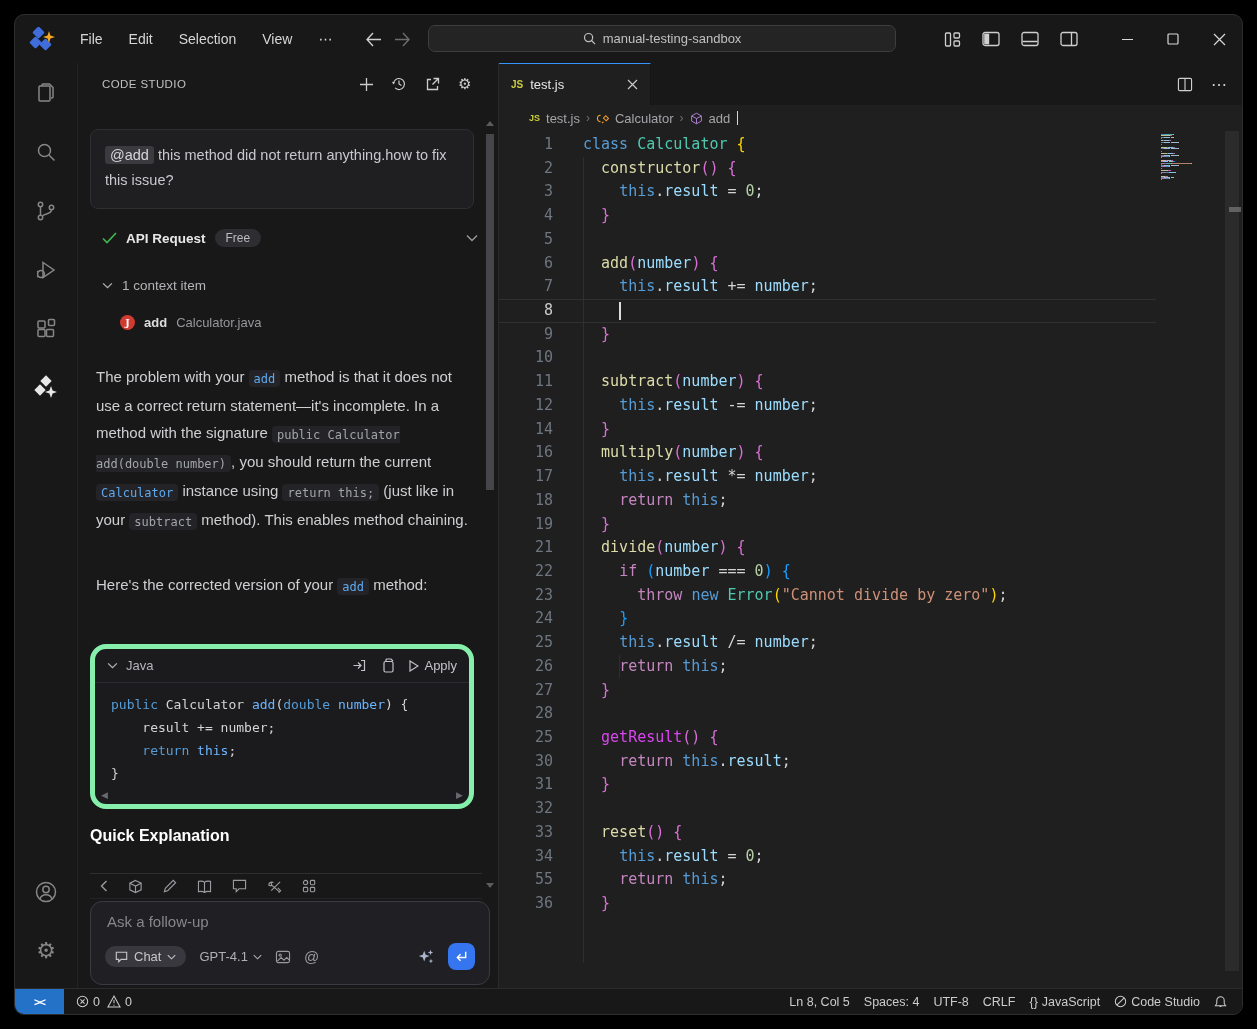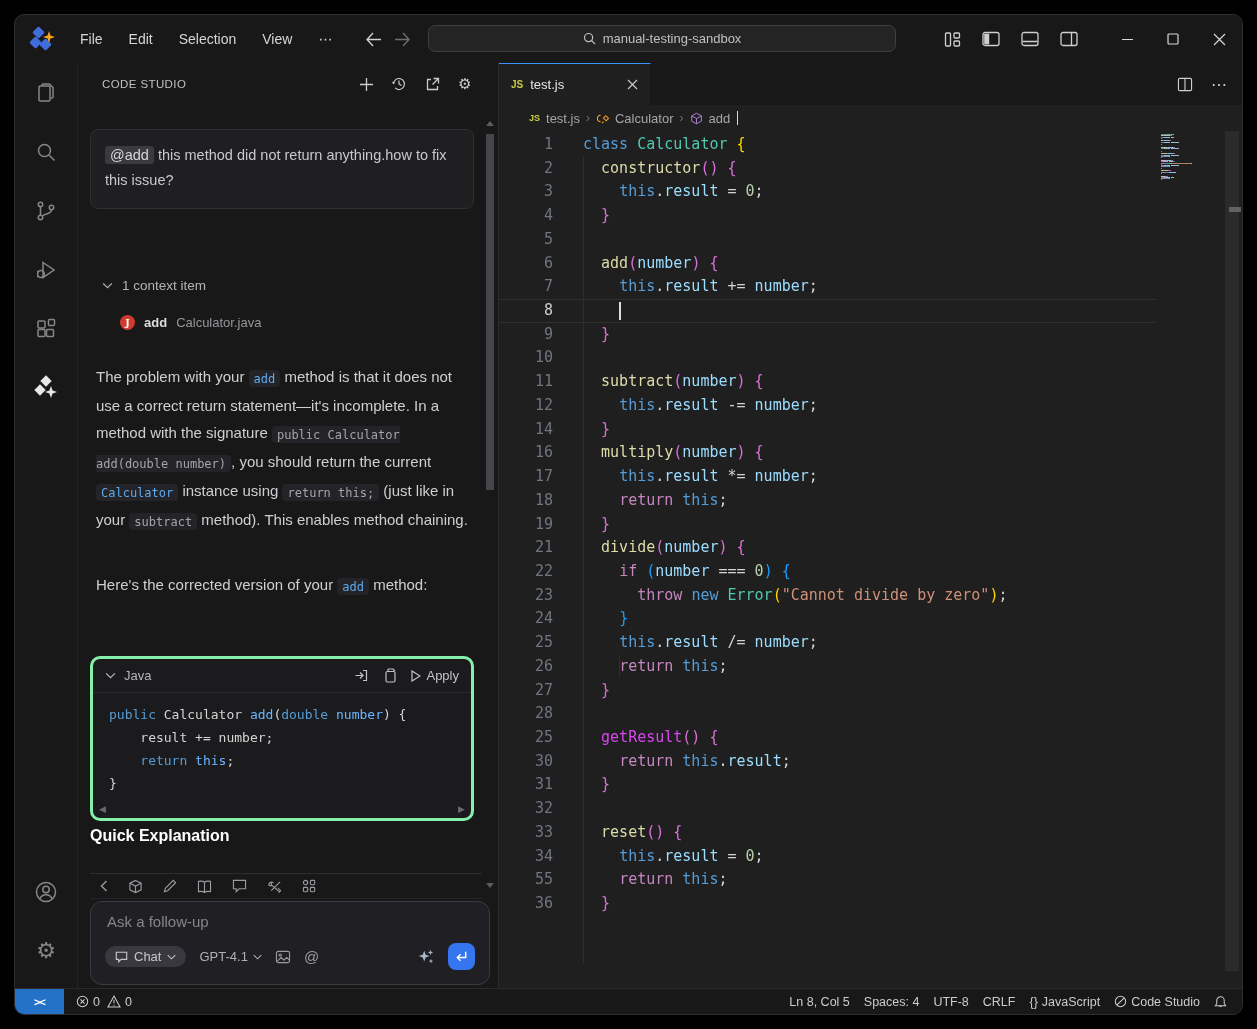--- a/index.html
+++ b/index.html
@@ -60,21 +60,21 @@
   .ctxitem .sym{color:#dddddd;font-weight:bold;}
   .ctxitem .file{color:#97979b;}
 
   .para{position:absolute;left:18px;width:372px;font-size:15px;line-height:27px;color:#cfcfd3;}
   .p1{top:300px;} .p2{top:508px;}
   .chip-b,.chip-m{font-family:"DejaVu Sans Mono",monospace;font-size:12px;background:#242428;border-radius:4px;padding:1.5px 5px;}
   .chip-b{color:#5eaaf0;}
   .chip-m{color:#a2a5aa;}
 
   .snippet{position:absolute;left:12px;top:581px;width:384px;height:165px;box-sizing:border-box;background:#1b1b1e;
-           border:3px solid #86efac;border-radius:10px;overflow:hidden;margin-top:12px;}
+           border:5px solid #86efac;border-radius:16px;overflow:hidden;}
   .sn-head{height:33px;display:flex;align-items:center;padding:0 12px;gap:8px;color:#b5b5b9;border-bottom:1px solid #2c2c30;font-size:13px;}
   .sn-tools{margin-left:auto;display:flex;align-items:center;gap:14px;color:#c3c3c7;}
   .sn-apply{display:flex;align-items:center;gap:5px;font-size:13px;}
   .sn-code{padding:10px 16px;font-family:"DejaVu Sans Mono",monospace;font-size:13px;line-height:23px;white-space:pre;}
   .sn-hscroll{position:absolute;bottom:4px;left:6px;right:6px;height:10px;color:#6a6a6e;font-size:9px;display:flex;justify-content:space-between;align-items:center;}
 
   .quickhead{position:absolute;left:12px;top:764px;font-size:16px;font-weight:bold;color:#fefefe;}
 
   .stripbar{position:absolute;left:12px;top:810px;width:392px;height:26px;border-top:1px solid #2e2e32;border-bottom:1px solid #232327;
             display:flex;align-items:center;gap:20px;padding-left:10px;color:#9a9aa0;box-sizing:border-box;}
@@ -308,20 +308,34 @@
           <span class="a">
               <span class="gear-glyph" style="font-size:15px;">⚙</span>
             </span>
         </div>
       </div>
 
       <div class="bubble">
         <span class="mention">@add</span><span> this method did not return anything.how to fix this issue?</span>
       </div>
 
+      <div class="apirow">
+        <span>
+          <svg width="15" height="12" viewBox="0 0 15 12" fill="none" stroke="#3fb950" stroke-width="1.6">
+              <path d="M1 6.5 5 10.5 14 1"></path>
+            </svg>
+        </span>
+        <span class="lbl">API Request</span>
+        <span class="badge">Free</span>
+        <span class="chev">
+          <svg width="12" height="8" viewBox="0 0 12 8" fill="none" stroke="currentColor" stroke-width="1.4">
+              <path d="M1 1.5 6 6.5 11 1.5"></path>
+            </svg>
+        </span>
+      </div>
 
       <div class="ctxrow">
         <svg width="11" height="7" viewBox="0 0 12 8" fill="none" stroke="currentColor" stroke-width="1.4">
             <path d="M1 1.5 6 6.5 11 1.5"></path>
           </svg>
         <span>1 context item</span>
       </div>
       <div class="ctxitem">
         <span class="javadot">J</span>
         <span class="sym">add</span>

